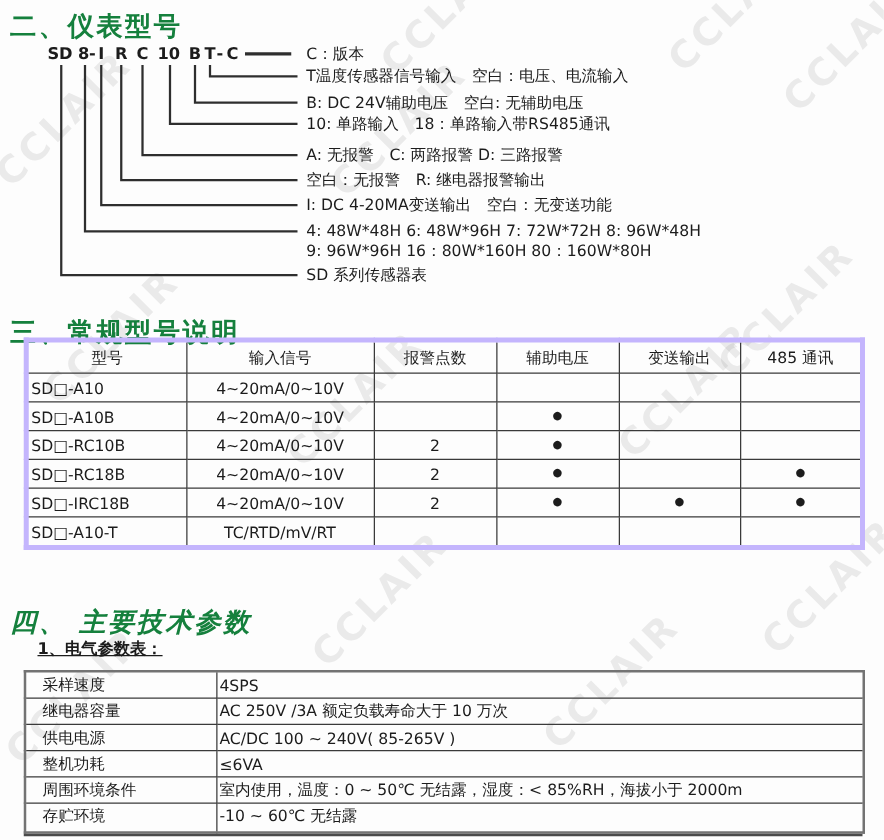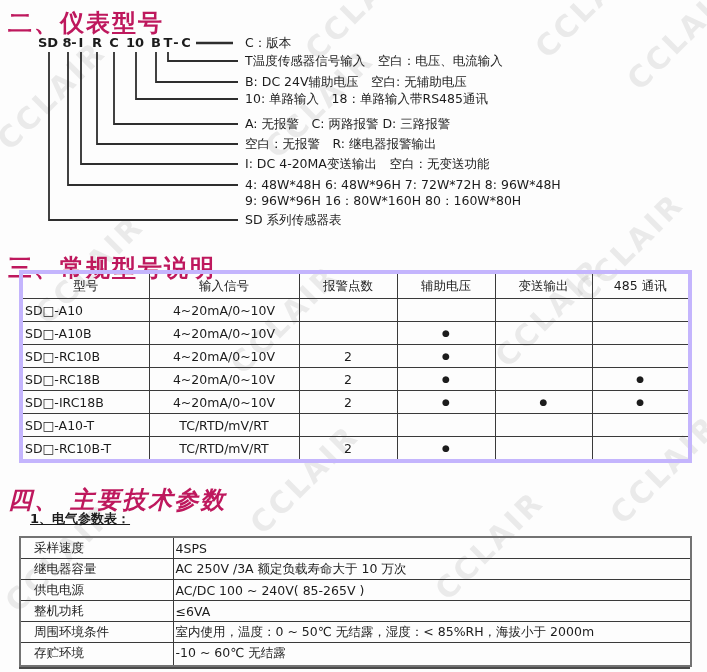--- a/index.html
+++ b/index.html
@@ -7,21 +7,21 @@
     width:707px;height:672px;position:relative;overflow:hidden;
     background:#fdfdfd;color:#1c1c1c;
     font-family:"DejaVu Sans","Liberation Sans",sans-serif;
   }
   .wm{
     position:absolute;z-index:0;font-size:30px;font-weight:bold;letter-spacing:3px;
     color:rgba(120,120,120,0.14);transform:rotate(-45deg);white-space:nowrap;
     pointer-events:none;user-select:none;
   }
   .layer{position:absolute;z-index:1;}
-  .h1{font-size:24px;font-weight:bold;color:#be185d;letter-spacing:2px;}
+  .h1{font-size:21px;font-weight:bold;color:#15803d;letter-spacing:2px;}
   #heading2{left:8px;top:7px;}
   #heading3{left:8px;top:252px;}
   #heading4{left:8px;top:484px;font-style:italic;}
   #subtitle4{left:30px;top:510px;font-size:13px;font-weight:bold;text-decoration:underline;}
   svg{position:absolute;left:0;top:0;z-index:1;}
   svg text{font-size:12.5px;fill:#1c1c1c;}
   svg .code{font-size:13px;font-weight:600;text-anchor:middle;}
   svg .lbl{text-anchor:start;}
   svg path{stroke:#2e2e2e;stroke-width:1.8;fill:none;}
   svg path.vdash{stroke-width:2.6;}
@@ -158,28 +158,20 @@
     <td class="dot">●</td>
   </tr>
   <tr>
     <td class="model">SD□-A10-T</td>
     <td>TC/RTD/mV/RT</td>
     <td></td>
     <td class="dot"></td>
     <td class="dot"></td>
     <td class="dot"></td>
   </tr>
-  <tr>
-    <td class="model">SD□-RC10B-T</td>
-    <td>TC/RTD/mV/RT</td>
-    <td>2</td>
-    <td class="dot">●</td>
-    <td class="dot"></td>
-    <td class="dot"></td>
-  </tr>
 </tbody>
   </table>
 
 <div id="heading4" class="layer h1">四、 主要技术参数</div>
 <div id="subtitle4" class="layer">1、电气参数表：</div>
 
 <table id="table-params" class="layer">
   <colgroup>
       <col style="width:153px">
       <col style="width:518px">

